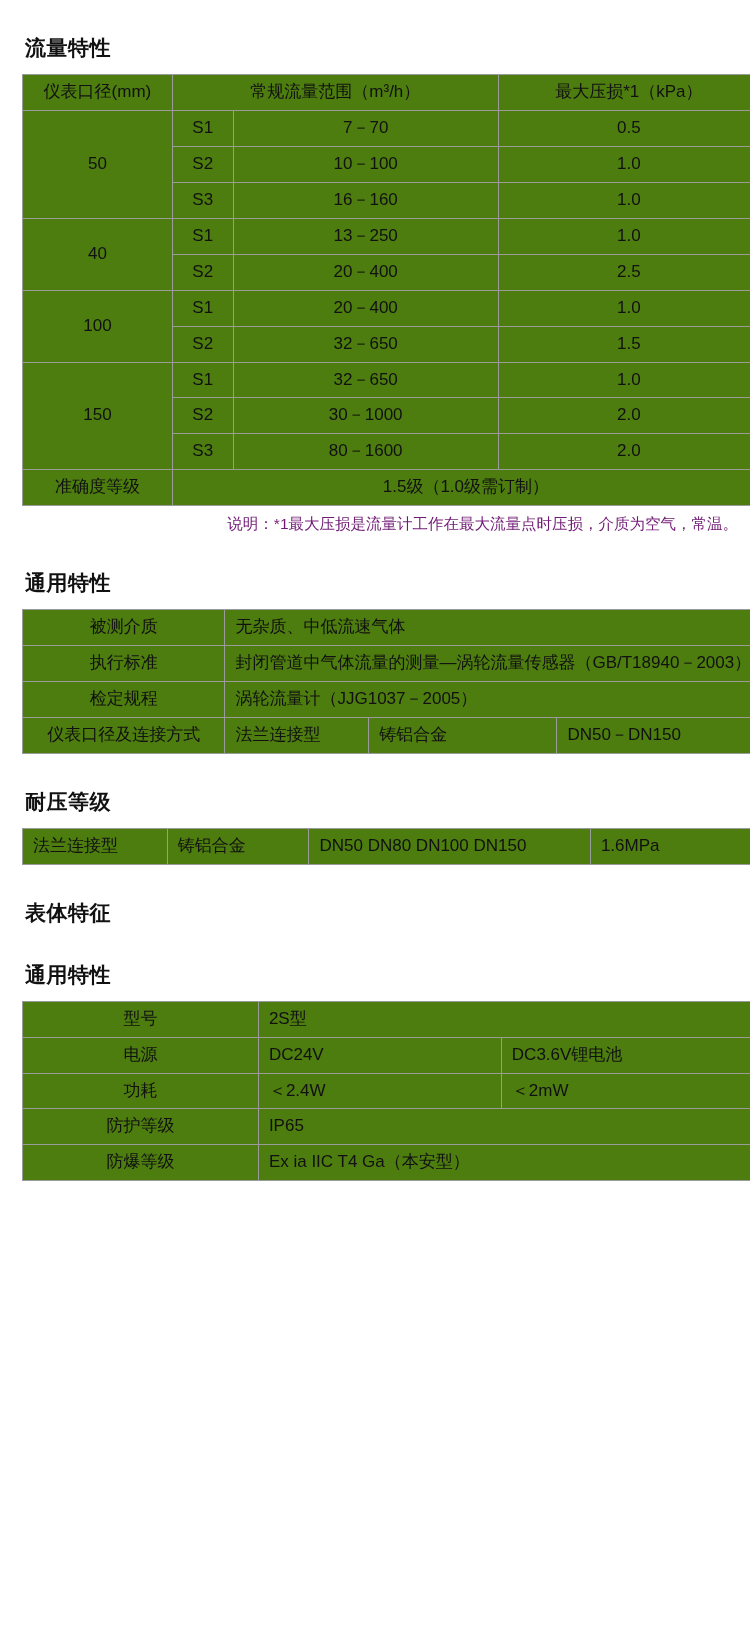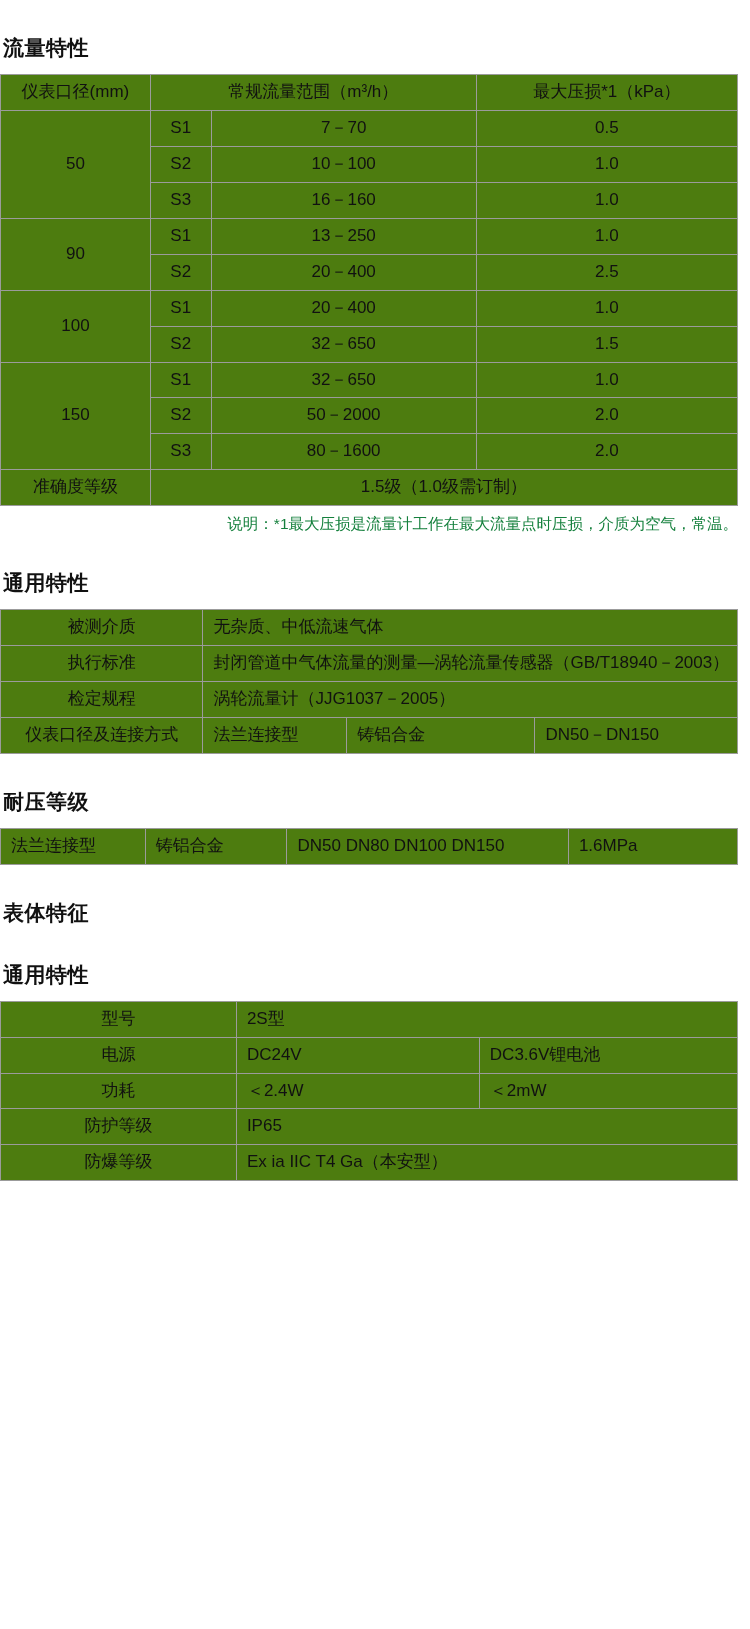--- a/index.html
+++ b/index.html
@@ -11,21 +11,21 @@
     width: 750px;
     min-height: 1629px;
     font-family: "Liberation Sans", "DejaVu Sans", sans-serif;
     color: #111111;
     -webkit-font-smoothing: antialiased;
   }
   .page {
     position: relative;
     width: 750px;
     box-sizing: border-box;
-    padding: 34px 10px 20px 0;
+    padding: 34px 10px 20px 22px;
   }
   h2.section-title {
     font-size: 21px;
     font-weight: bold;
     margin: 0 0 12px 0;
     padding-left: 3px;
     color: #111;
     letter-spacing: 0.5px;
   }
   .section {
@@ -46,21 +46,21 @@
     padding: 6px 4px;
     line-height: 1.35;
     height: 22px;
   }
   table.grid td.left {
     text-align: left;
     padding-left: 10px;
   }
   .note {
     font-size: 15.5px;
-    color: #15803d;
+    color: #701a75;
     text-align: right;
     margin: 7px 2px 0 0;
     line-height: 1.4;
   }
   
   .flow-c1 { width: 148px; }
   .flow-c2 { width: 60px; }
   .flow-c3 { width: 262px; }
   .flow-c4 { width: 258px; }
 
@@ -114,21 +114,21 @@
           <td>10－100</td>
           <td>1.0</td>
         </tr>
         <tr>
           <td>S3</td>
           <td>16－160</td>
           <td>1.0</td>
         </tr>
 
         <tr>
-          <td rowspan="2">90</td>
+          <td rowspan="2">40</td>
           <td>S1</td>
           <td>13－250</td>
           <td>1.0</td>
         </tr>
         <tr>
           <td>S2</td>
           <td>20－400</td>
           <td>2.5</td>
         </tr>
 
@@ -145,21 +145,21 @@
         </tr>
 
         <tr>
           <td rowspan="3">150</td>
           <td>S1</td>
           <td>32－650</td>
           <td>1.0</td>
         </tr>
         <tr>
           <td>S2</td>
-          <td>50－2000</td>
+          <td>30－1000</td>
           <td>2.0</td>
         </tr>
         <tr>
           <td>S3</td>
           <td>80－1600</td>
           <td>2.0</td>
         </tr>
 
         <tr>
           <td>准确度等级</td>

